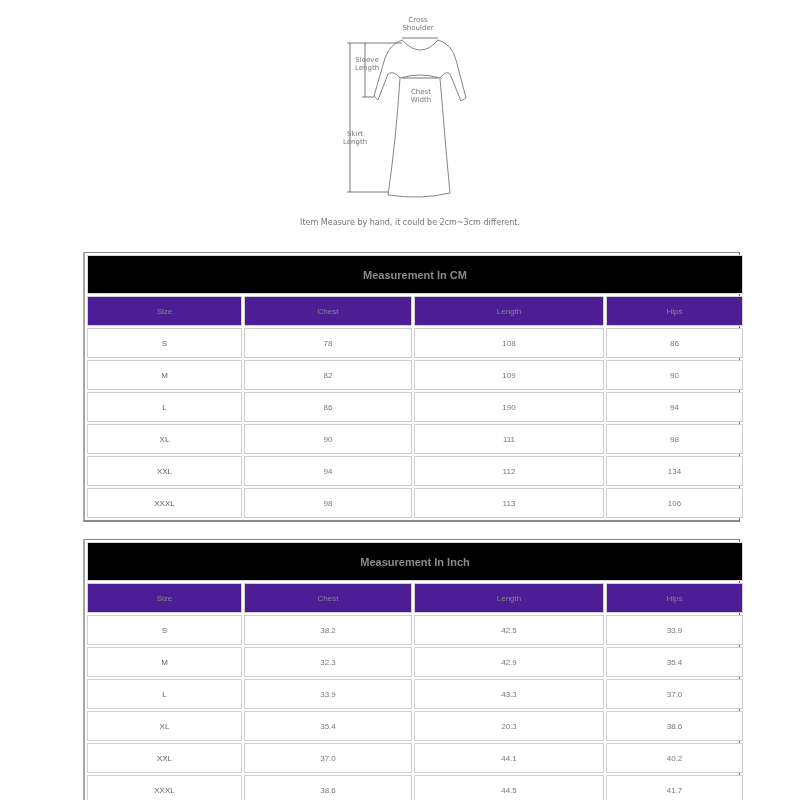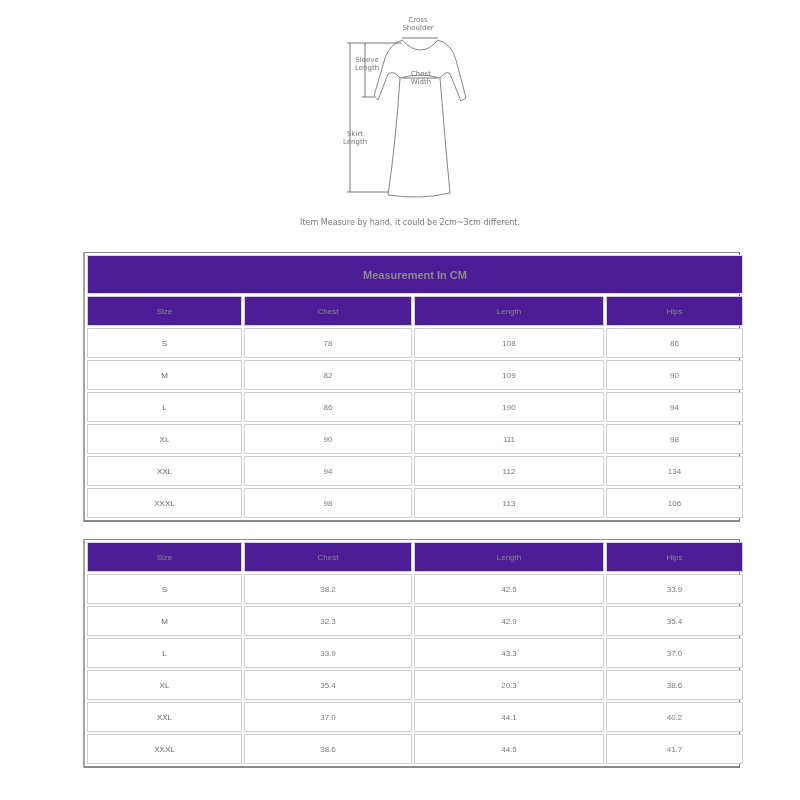--- a/index.html
+++ b/index.html
@@ -9,21 +9,21 @@
     .diagram svg { width: 160px; height: 210px; display: block; }
     .diagram .lbl { position: absolute; font-size: 7px; color: #777; line-height: 8px; text-align: center; font-family: "DejaVu Sans", sans-serif; }
 
     .note { position: absolute; left: 280px; top: 218px; width: 260px; text-align: center; font-size: 8px; color: #777; font-family: "DejaVu Sans", sans-serif; }
 
     .tbl-wrap { position: absolute; left: 83px; width: 654px; border-top: 1px solid #8a8a8a; border-left: 2px solid #a6a6a6; border-right: 1px solid #707070; border-bottom: 2px solid #8a8a8a; background: #fff; }
     .tbl-wrap.cm { top: 252px; }
     .tbl-wrap.inch { top: 539px; }
     table { border-collapse: separate; border-spacing: 2px; width: 100%; table-layout: fixed; }
     td { border: 1px solid #cfcfcf; text-align: center; font-size: 8px; color: #7a7a7a; padding: 0; }
-    td.title { background: #4c1d95; height: 37px; font-size: 11px; font-weight: bold; color: #8a8a8a; border-color: #d8d8d8; }
+    td.title { background: #000000; height: 37px; font-size: 11px; font-weight: bold; color: #8a8a8a; border-color: #d8d8d8; }
     tr.head td { background: #4c1d95; height: 28px; color: #888; }
     tr.row td { height: 28px; background: #fff; }
     tr.row td.size { color: #666; }
     col.c1 { width: 155px; } col.c2 { width: 168px; } col.c3 { width: 190px; } col.c4 { width: 137px; }
   </style>
 </head>
 <body>
 
 <div class="diagram">
   <svg viewBox="0 0 160 210">
@@ -47,21 +47,21 @@
       <line x1="17" y1="192" x2="58" y2="192"></line>
 
       <line x1="35" y1="43" x2="35" y2="97"></line>
       <line x1="32" y1="97" x2="44" y2="97"></line>
 
       <line x1="72" y1="78" x2="108" y2="78"></line>
     </g>
   </svg>
   <div class="lbl" style="left:68px;top:16px;width:40px;text-align:center;">Cross Shoulder</div>
   <div class="lbl" style="left:22px;top:56px;width:30px;">Sleeve Length</div>
-  <div class="lbl" style="left:76px;top:70px;width:30px;">Chest Width</div>
+  <div class="lbl" style="left:76px;top:88px;width:30px;">Chest Width</div>
   <div class="lbl" style="left:10px;top:130px;width:30px;">Skirt Length</div>
 </div>
 
 <div class="note">Item Measure by hand, it could be 2cm~3cm different.</div>
 
 <div class="tbl-wrap cm">
   <table>
     <colgroup>
         <col class="c1">
         <col class="c2">
@@ -120,20 +120,23 @@
 
 <div class="tbl-wrap inch">
   <table>
     <colgroup>
         <col class="c1">
         <col class="c2">
         <col class="c3">
         <col class="c4">
       </colgroup>
     <tbody>
+        <tr>
+          <td class="title" colspan="4">Measurement In Inch</td>
+        </tr>
     <tr class="head">
       <td>Size</td>
       <td>Chest</td>
       <td>Length</td>
       <td>Hips</td>
     </tr>
     <tr class="row">
       <td class="size">S</td>
       <td>38.2</td>
       <td>42.5</td>

